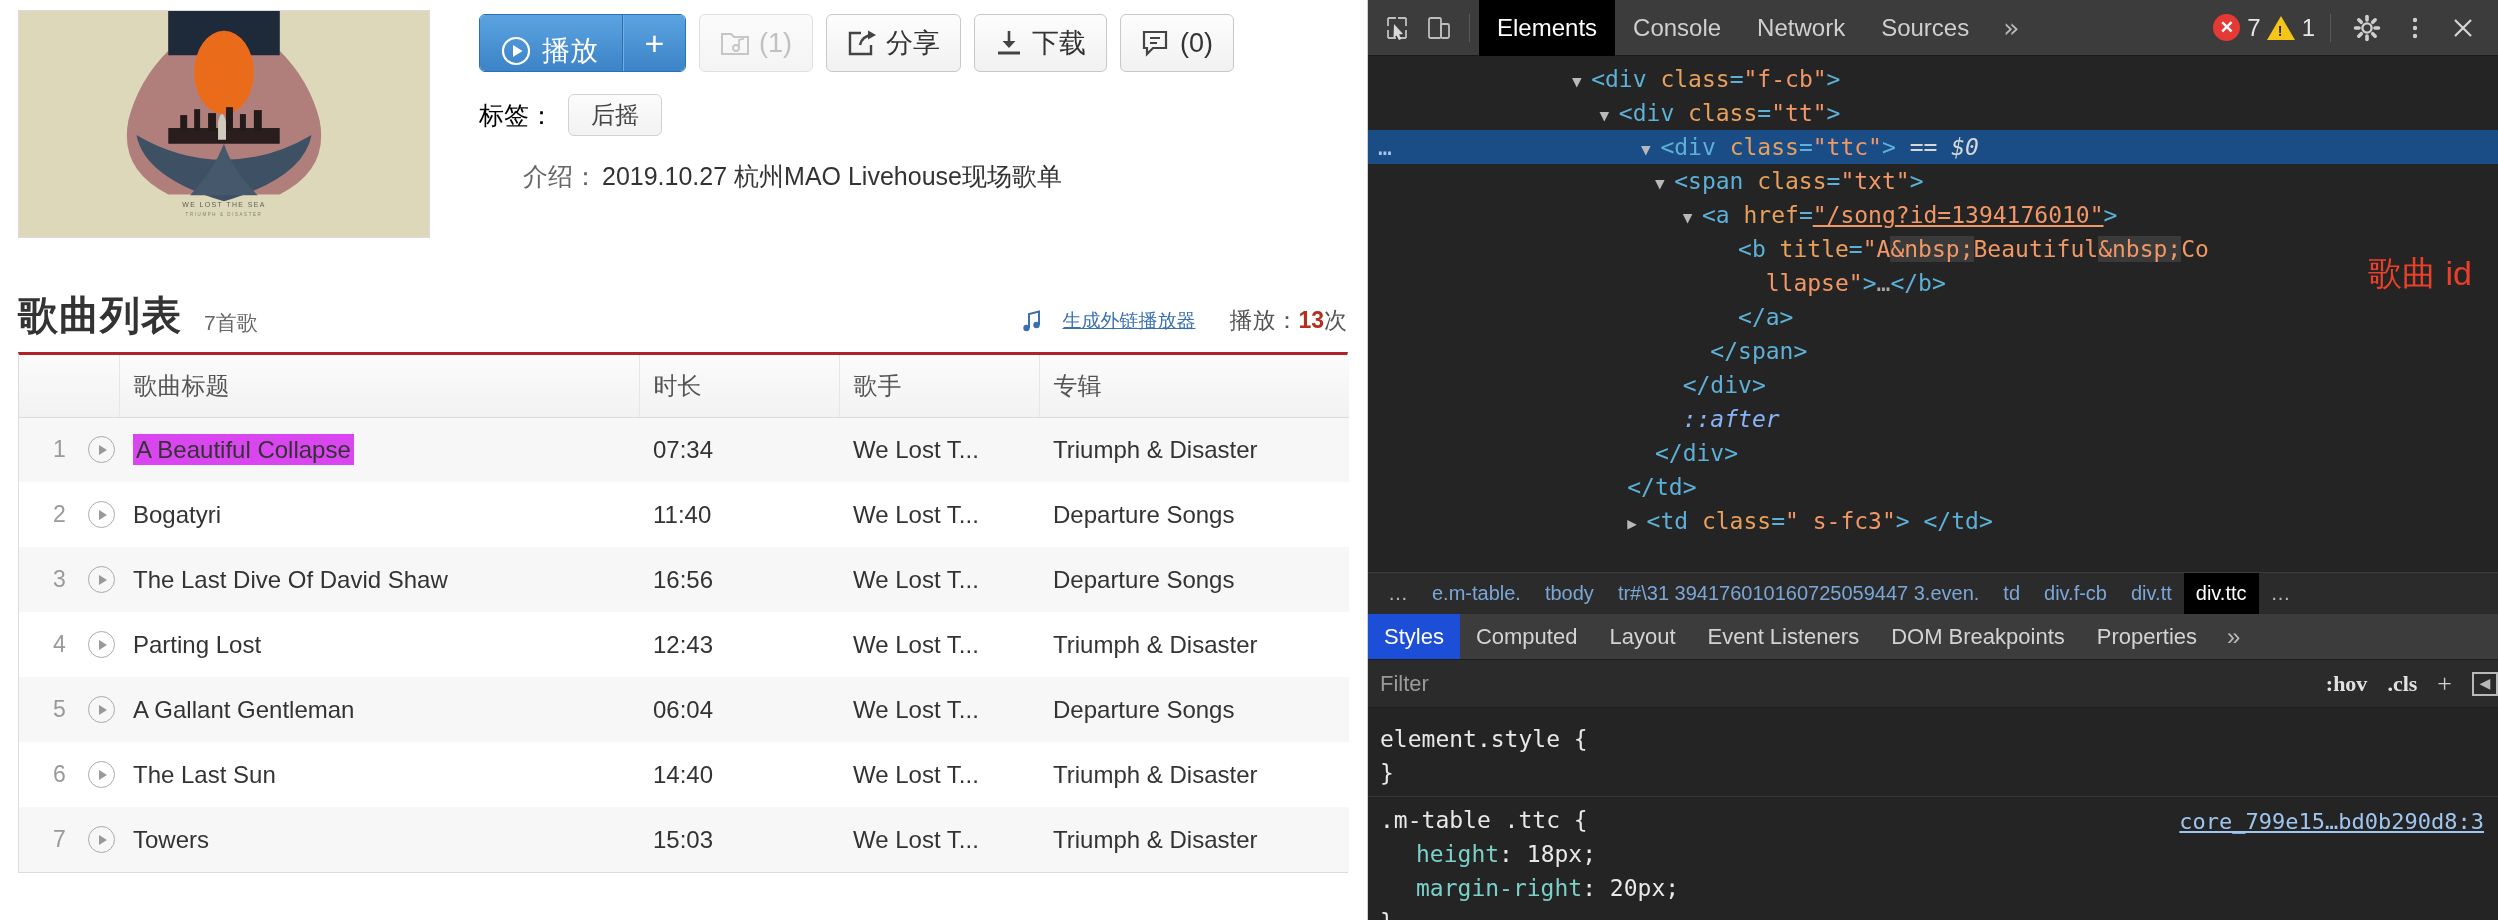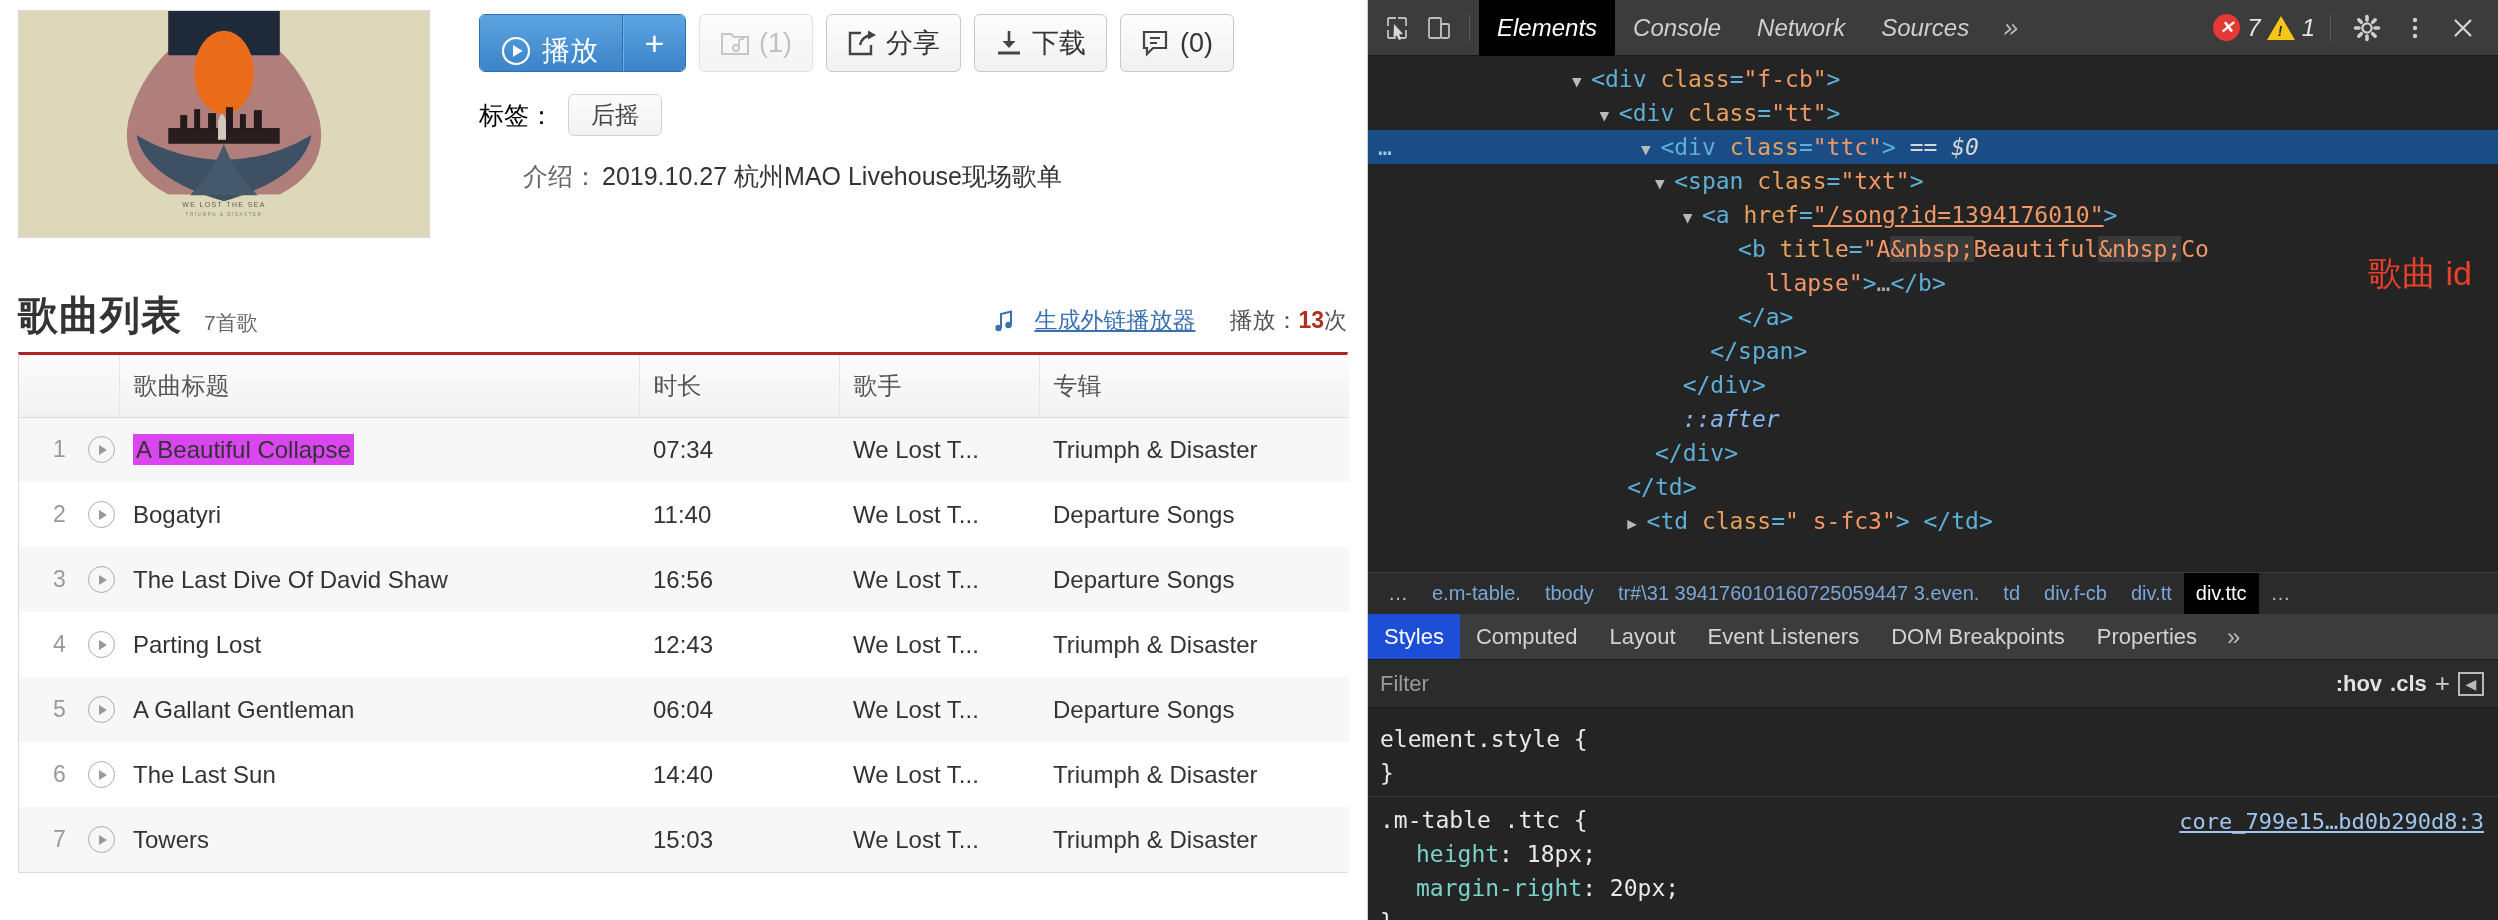--- a/index.html
+++ b/index.html
@@ -58,21 +58,21 @@
   }
   .intro-row { display: flex; padding-left: 9px; margin-top: 24px; font-size: 25px; color: #4c4c4c; }
   .intro-row .meta-label { color:#666;margin-left:44px; }
   .intro-text { color: #333; }
 
   
   .list-head { position: absolute; left: 18px; top: 288px; right: 20px; display: flex; align-items: flex-end; }
   .list-title { font-size: 40px; font-weight: bold; color: #333; letter-spacing: 1px; }
   .list-count { font-size: 21px; color: #666; margin-left: 22px; margin-bottom: 6px; }
   .list-right { margin-left: auto; display: flex; align-items: center; gap: 34px; margin-bottom: 7px; }
-  .ext-link { display:inline-flex; align-items:center; gap:20px; color:#3a6fb0; font-size:23px;
+  .ext-link { display:inline-flex; align-items:center; gap:20px; color:#3a6fb0; font-size:19px;
     text-decoration: underline; cursor:pointer; }
   .play-count { font-size: 23px; color: #555; }
   .play-count b { color: #b4301e; font-weight: bold; }
   .play-count .suffix { color:#555; font-weight: normal; }
 
   
   .song-table { position: absolute; left: 18px; top: 352px; right: 20px; width: 1330px;
     border: 1px solid #dcdcdc; border-top: 3px solid #b02225; border-collapse: collapse; }
   table.m-table { width: 100%; border-collapse: collapse; table-layout: fixed; }
   table.m-table thead th {
@@ -96,21 +96,21 @@
     display:inline-flex; align-items:center; justify-content:center; cursor:pointer; }
   .play-circle::after { content:""; border-left: 8px solid #999; border-top: 5px solid transparent;
     border-bottom: 5px solid transparent; margin-left: 3px; }
   .title-hl { background: #d946ef; padding: 2px 3px; }
 
   
   .devtools { width: 1130px; height: 920px; background: #242424; color: #e8e8e8;
     font-family: "DejaVu Sans Mono", "Liberation Mono", monospace; display:flex; flex-direction: column; }
 
   .dt-toolbar { height: 56px; background: #3c3c3c; display: flex; align-items: center;
-    padding: 0 8px; border-bottom: 1px solid #1a1a1a; flex: none; font-style: italic; }
+    padding: 0 8px; border-bottom: 1px solid #1a1a1a; flex: none; }
   .dt-icbtn { width: 42px; height: 42px; display:inline-flex; align-items:center; justify-content:center;
     cursor:pointer; border-radius:3px; }
   .dt-sep { width: 1px; height: 28px; background: #5a5a5a; margin: 0 9px; }
   .dt-tabs { display:flex; align-items:center; height: 56px; }
   .dt-tab { font-family: "Liberation Sans", sans-serif; font-size: 24px; color: #cfcfcf;
     padding: 0 18px; height: 100%; display:inline-flex; align-items:center; cursor:pointer; }
   .dt-tab.active { background: #000; color: #fff; }
   .dt-more { font-size: 26px; color: #b9b9b9; padding: 0 16px; cursor:pointer; }
   .dt-right { margin-left: auto; display:flex; align-items:center; gap: 6px; padding-right: 6px; }
   .err-badge { display:inline-flex; align-items:center; gap:7px; font-family:"Liberation Sans",sans-serif;
@@ -156,21 +156,21 @@
   .st-tab { font-size: 22px; color:#d3d3d3; padding: 0 16px; height:100%; display:inline-flex; align-items:center; cursor:pointer;}
   .st-tab.active { background:#1d4ed8; color:#fff; }
   .st-more { color:#b9b9b9; font-size:24px; padding:0 14px; cursor:pointer; }
 
   
   .dt-filter { height: 48px; background: #2b2b2b; display:flex; align-items:center;
     border-bottom: 1px solid #1d1d1d; flex:none; padding-left: 12px; }
   .filter-input { background: transparent; border: none; outline: none; color: #a6a6a6;
     font-size: 22px; font-family:"Liberation Sans",sans-serif; flex:1; }
   .filter-input::placeholder { color:#9a9a9a; }
-  .f-right { display:flex; align-items:center; gap: 8px; padding-right: 14px; font-family:Liberation Sans, sans-serif;}
+  .f-right { display:flex; align-items:center; gap: 20px; font-family:Liberation Serif, serif;}
   .f-btn { color:#e2e2e2; font-size: 22px; font-weight: bold; cursor:pointer; }
   .f-plus { color:#cfcfcf; font-size: 26px; cursor:pointer; }
   .f-box { width: 26px; height: 24px; border: 2px solid #b9b9b9; display:inline-flex;
     align-items:center; justify-content:center; color:#b9b9b9; font-size: 14px; cursor:pointer; }
 
   
   .dt-rules { flex: 1; overflow: hidden; font-size: 23px; line-height: 34px; padding-top: 8px; }
   .rule { padding: 6px 0 6px 12px; border-bottom: 1px solid #363636; position: relative; }
   .sel-txt { color: #e8e8e8; }
   .prop { color: #7ad1c8; padding-left: 36px; }

